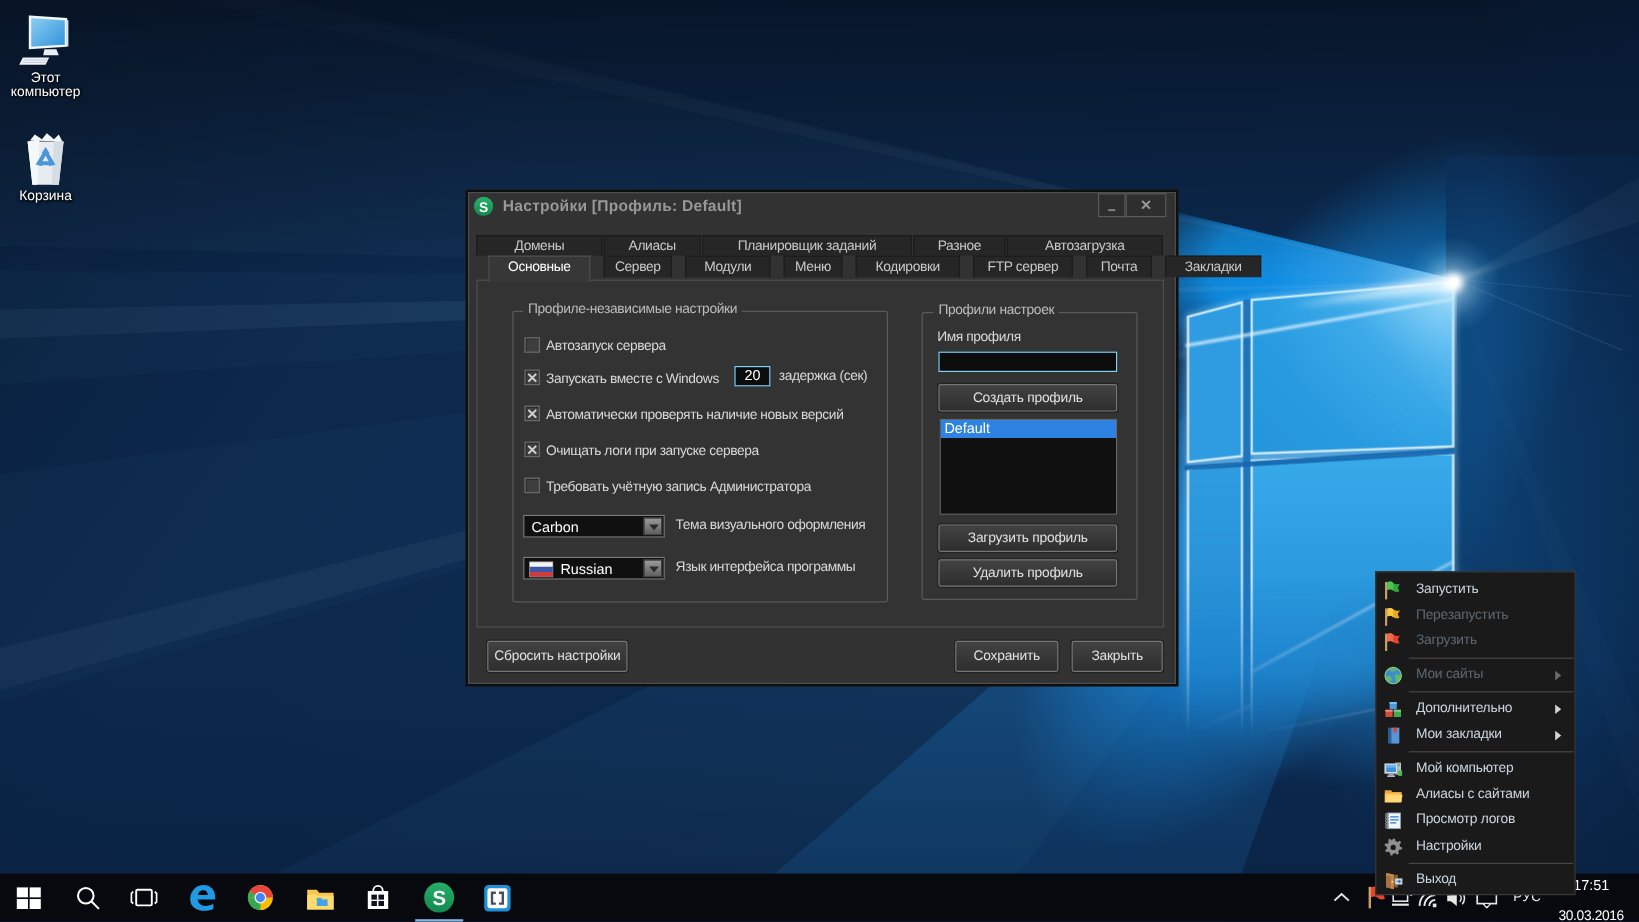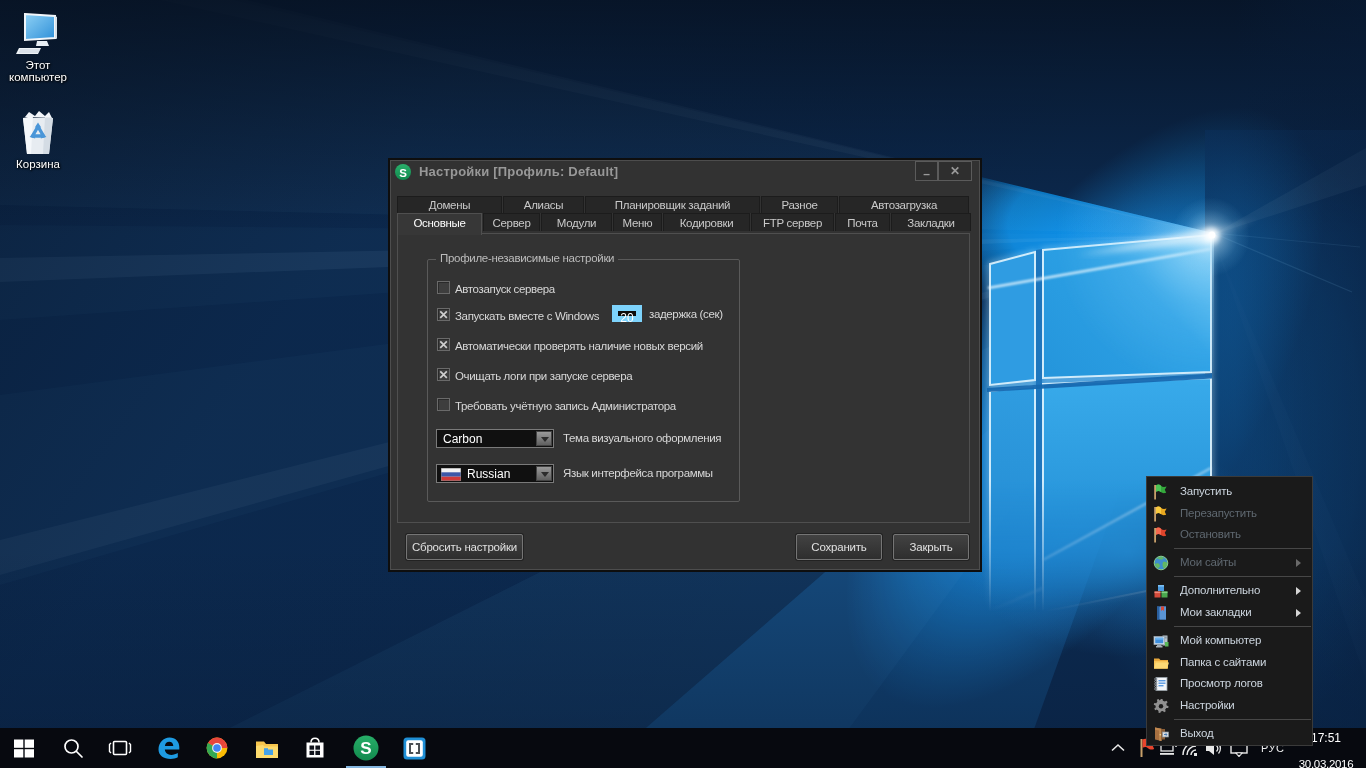--- a/index.html
+++ b/index.html
@@ -12,29 +12,29 @@
 #winicon { position:absolute; left:5px; top:4px; width:16px; height:16px; }
 .capbtn { position:absolute; top:0.5px; height:20px; border:1px solid #5b5b5b; background:#2e2e2e; color:#999; text-align:center; font-weight:bold; }
 #btnmin { left:525px; width:23px; font-size:12px; line-height:24px;}
 #btnclose { left:548px; width:34px; font-size:12px; line-height:18px; }
 
 .tabrow { position:absolute; left:7px; display:flex; }
 .tab { background:#262626; border:1px solid #1c1c1c; border-bottom:none; color:#c9c9c9; font-size:11.5px; letter-spacing:-0.3px; text-align:center; margin-right:1px; }
 #trow1 { top:36px; height:17px;align-items:center; }
 #trow1 .tab { line-height:17px; height:17px; }
 #trow2 { top:53px; height:20px; }
-#trow2 .tab { line-height:18px; height:18px; }
+#trow2 .tab { line-height:18px; height:18px;margin-left:10px; }
 #trow2 .tab.active { background:#373737; color:#ffffff; height:22px; line-height:19px; border-color:#4f4f4f; position:relative; z-index:2; }
 #panel { position:absolute; left:7px; top:73px; width:573px; height:290px; border:1px solid #4f4f4f; background:#333333; }
 .groupbox { position:absolute; border:1px solid #5a5a5a; border-radius:2px; }
 .grouplabel { position:absolute; top:-8px; background:#333333; padding:0 4px; font-size:11.5px; letter-spacing:-0.3px; color:#bcbcbc; }
 .cbrow { position:absolute; left:10px; height:14px; }
 .cbox { position:absolute; left:0; top:0; width:13px; height:13px; background:#3e3e3e; border:1px solid #6a6a6a; box-shadow: inset 1px 1px 0 #2a2a2a; color:#cfcfcf; font-size:12px; font-weight:bold; line-height:12.5px; text-align:center; }
 .cblabel { position:absolute; left:18px; top:0.5px; font-size:11.5px; letter-spacing:-0.35px; color:#d8d8d8; white-space:nowrap; line-height:14px; }
-.tinput { position:absolute; background:#0c0c0c; border:6px solid #7dd3fc; color:#fff; font-size:12px; }
+.tinput { position:absolute; background:#0c0c0c; border:1px solid #7dd3fc; color:#fff; font-size:12px; }
 .combo { position:absolute; width:118px; height:19px; background:#101010; border:1px solid #7a7a7a; color:#fff; font-size:12px; }
 .combo .cbtxt { position:absolute; left:6px; top:2px; }
 .combo .cbtn { position:absolute; right:1px; top:1px; width:16px; height:15px; background:linear-gradient(#9a9a9a,#606060); border:1px solid #444; }
 .combo .cbtn:after { content:""; position:absolute; left:4px; top:5px; border:4px solid transparent; border-top:5px solid #2c2c2c; }
 .flbl { position:absolute; font-size:11.5px; letter-spacing:-0.35px; color:#d8d8d8; white-space:nowrap; }
 .btn { position:absolute; background:linear-gradient(#424242,#2e2e2e); border:1px solid #757575; border-radius:2px; color:#e0e0e0; font-size:11.5px; letter-spacing:-0.2px; text-align:center; box-shadow:0 0 0 1px #222; }
 
 #menu { position:absolute; left:1146px; top:476px; width:167px; height:270px; background:#1a1a1a; border:1px solid #3a3a3a; z-index:50; padding-top:4px; }
 .mi { height:21.6px; position:relative; }
 .mi .mico { position:absolute; left:6px; top:3px; width:16px; height:16px; }
@@ -313,20 +313,31 @@
         <svg width="20" height="13" viewBox="0 0 20 13" style="position:absolute;left:4px;top:3px;">
               <rect width="20" height="13" fill="#f4f4f4"></rect>
               <rect y="4.3" width="20" height="4.4" fill="#3d58a8"></rect>
               <rect y="8.7" width="20" height="4.3" fill="#cf3a3a"></rect>
               <rect width="20" height="13" fill="none" stroke="#888" stroke-width="1"></rect>
             </svg>
       </div>
       <div class="flbl" style="left:135px; top:207px;">Язык интерфейса программы</div>
     </div>
 
+    <div class="groupbox" style="left:370px; top:26px; width:180px; height:240px;">
+      <div class="grouplabel" style="left:9px;">Профили настроек</div>
+      <div class="flbl" style="left:12px; top:14px;">Имя профиля</div>
+      <div class="tinput" style="left:13px; top:32px; width:149px; height:17px;"></div>
+      <div class="btn" style="left:13px; top:59px; width:149px; height:23px; line-height:22px;">Создать профиль</div>
+      <div style="position:absolute; left:14px; top:88px; width:148px; height:80px; background:#101010; border:1px solid #666;">
+        <div style="height:15px; background:#2e82e2; color:#fff; font-size:12px; line-height:15px; padding-left:3px;">Default</div>
+      </div>
+      <div class="btn" style="left:13px; top:176px; width:149px; height:23px; line-height:22px;">Загрузить профиль</div>
+      <div class="btn" style="left:13px; top:205px; width:149px; height:23px; line-height:22px;">Удалить профиль</div>
+    </div>
   </div>
   <div class="btn" style="left:16px; top:374px; width:117px; height:26px; line-height:25px;">Сбросить настройки</div>
   <div class="btn" style="left:406px; top:374px; width:86px; height:26px; line-height:25px;">Сохранить</div>
   <div class="btn" style="left:503px; top:374px; width:76px; height:26px; line-height:25px;">Закрыть</div>
 </div>
 
 <div id="clock">
       <div>17:51</div>
       <div class="d">30.03.2016</div>
     </div>
@@ -458,21 +469,21 @@
           <path d="M3,1.2 C5,0.2 6.6,0.5 8,1.8 L8,8.1 C6.4,6.9 5,6.8 3,7.7 Z" fill="#f8c93e"></path>
         </svg>
         <span class="mtxt">Перезапустить</span>
       </div>
   <div class="mi dis">
         <svg class="mico" viewBox="0 0 16 16">
           <rect x="1.2" y="1" width="1.8" height="14.5" fill="#c8a06a"></rect>
           <path d="M3,1.2 C5,0.2 6.6,0.5 8,1.8 C9.4,3.1 11.2,3.3 13.6,2.5 L11.8,5.8 L13.2,8.8 C10.8,9.6 9.2,9.3 7.8,8.1 C6.4,6.9 5,6.8 3,7.7 Z" fill="#e0452c"></path>
           <path d="M3,1.2 C5,0.2 6.6,0.5 8,1.8 L8,8.1 C6.4,6.9 5,6.8 3,7.7 Z" fill="#f4684e"></path>
         </svg>
-        <span class="mtxt">Остановить</span>
+        <span class="mtxt">Загрузить</span>
       </div>
   <div class="msep"></div>
   <div class="mi dis">
         <svg class="mico" viewBox="0 0 16 16">
           <circle cx="8" cy="8" r="6.8" fill="#3e8ecc"></circle>
           <path d="M4,3 C6,1.8 9,1.6 11,3 C10,4.5 8.5,5 7,4.6 C5.5,4.2 4.5,3.6 4,3 Z" fill="#63b863"></path>
           <path d="M2,9 C3.5,8 5.5,8 6.5,9.5 C7.5,11 6.5,12.5 5,13.2 C3.4,12.2 2.2,10.8 2,9 Z" fill="#63b863"></path>
           <path d="M10,7 C12,6.5 13.8,7 14.6,8.5 C14.2,10.8 12.8,12.6 11,13.5 C9.5,12 9,10 10,7 Z" fill="#63b863"></path>
           <circle cx="8" cy="8" r="6.8" fill="none" stroke="#8ad08a" stroke-width="1"></circle>
         </svg>
@@ -515,21 +526,21 @@
           <rect x="12" y="9" width="3.5" height="4.5" fill="#58b858"></rect>
         </svg>
         <span class="mtxt">Мой компьютер</span>
       </div>
   <div class="mi">
         <svg class="mico" viewBox="0 0 16 16">
           <path d="M1,3.5 L6,3.5 L7.5,5 L15,5 L15,13.5 L1,13.5 Z" fill="#e8a83c"></path>
           <path d="M1,6 L15,6 L15,13.5 L1,13.5 Z" fill="#f8c558"></path>
           <path d="M1,13.5 L2.8,7.5 L16,7.5 L14,13.5 Z" fill="#fcd975"></path>
         </svg>
-        <span class="mtxt">Папка с сайтами</span>
+        <span class="mtxt">Алиасы с сайтами</span>
       </div>
   <div class="mi">
         <svg class="mico" viewBox="0 0 16 16">
           <rect x="3.5" y="1.5" width="10.5" height="13" fill="#f2f5f8" stroke="#9aa2aa" stroke-width="0.8"></rect>
           <g fill="none" stroke="#8a929a" stroke-width="1">
             <circle cx="2.8" cy="3" r="1.1"></circle>
             <circle cx="2.8" cy="5.5" r="1.1"></circle>
             <circle cx="2.8" cy="8" r="1.1"></circle>
             <circle cx="2.8" cy="10.5" r="1.1"></circle>
             <circle cx="2.8" cy="13" r="1.1"></circle>

